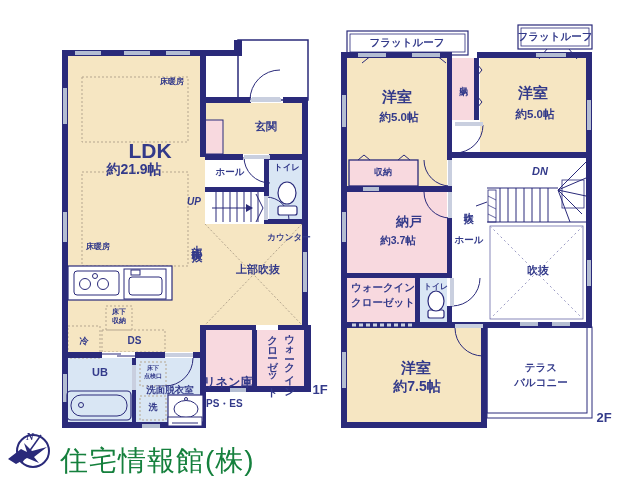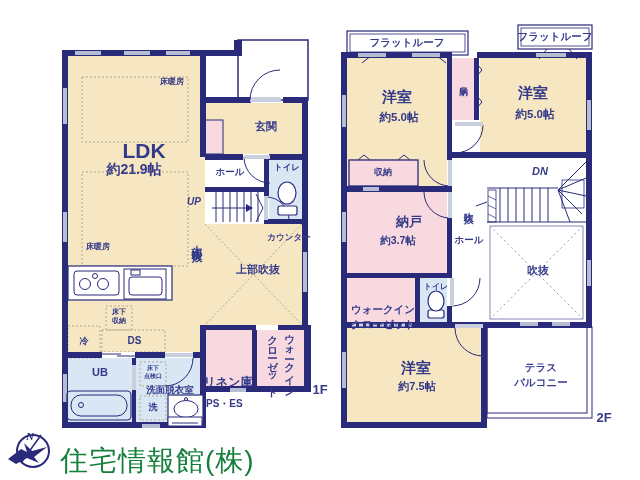--- a/index.html
+++ b/index.html
@@ -260,21 +260,21 @@
   </g>
 
   <g>
     <circle cx="33" cy="451" r="16" fill="#ffffff" stroke="#2a2a7a" stroke-width="2"></circle>
     <line x1="21" y1="463" x2="41" y2="435" stroke="#2a2a7a" stroke-width="1.5"></line>
     <polygon points="8,459 21,449 27,452 24,443 32,451 47,447 34,457 39,463 27,458 16,464" fill="#2a2a7a"></polygon>
     <text x="26" y="440" font-size="11" font-style="italic" font-weight="bold" fill="#2a2a7a" font-family="Liberation Serif, serif">N</text>
   </g>
 </svg>
 
-  <div class="lbl" style="left:144px;top:151px;font-size:21px;">LDK</div>
+  <div class="lbl" style="left:150px;top:151px;font-size:21px;">LDK</div>
   <div class="lbl" style="left:134px;top:170px;font-size:14px;">約21.9帖</div>
   <div class="lbl" style="left:172px;top:82px;font-size:8px;">床暖房</div>
   <div class="lbl" style="left:98px;top:247px;font-size:8px;">床暖房</div>
   <div class="lbl" style="left:266px;top:127px;font-size:11px;">玄関</div>
   <div class="lbl" style="left:230px;top:172px;font-size:9.5px;">ホール</div>
   <div class="lbl" style="left:287px;top:167px;font-size:8.5px;">トイレ</div>
   <div class="lbl ital" style="left:194px;top:202px;font-size:10px;">UP</div>
   <div class="lbl" style="left:289px;top:237px;font-size:8.5px;">カウンター</div>
   <div class="lbl v" style="left:196px;top:240px;font-size:11px;">上部吹抜</div>
   <div class="lbl" style="left:258px;top:270px;font-size:11px;">上部吹抜</div>
@@ -300,25 +300,25 @@
   <div class="lbl" style="left:533px;top:93px;font-size:15px;">洋室</div>
   <div class="lbl" style="left:535px;top:114px;font-size:11.5px;">約5.0帖</div>
   <div class="lbl v" style="left:464px;top:80px;font-size:8.5px;letter-spacing:1px;">収納</div>
   <div class="lbl" style="left:383px;top:173px;font-size:9px;">収納</div>
   <div class="lbl" style="left:397px;top:222px;font-size:13px;padding-left:24px;">納戸</div>
   <div class="lbl" style="left:398px;top:241px;font-size:10.5px;">約3.7帖</div>
   <div class="lbl ital" style="left:540px;top:172px;font-size:11px;text-align:center;">DN</div>
   <div class="lbl v" style="left:468px;top:206px;font-size:10px;">吹抜</div>
   <div class="lbl" style="left:469px;top:240px;font-size:9.5px;">ホール</div>
   <div class="lbl" style="left:538px;top:271px;font-size:11px;">吹抜</div>
-  <div class="lbl" style="left:383px;top:317px;font-size:10.5px;line-height:15px;">ウォークイン
+  <div class="lbl" style="left:383px;top:295px;font-size:10.5px;line-height:15px;">ウォークイン
 クローゼット</div>
   <div class="lbl" style="left:436px;top:287px;font-size:8px;">トイレ</div>
   <div class="lbl" style="left:416px;top:368px;font-size:15px;">洋室</div>
-  <div class="lbl" style="left:417px;top:387px;font-size:11px;">約7.5帖</div>
+  <div class="lbl" style="left:417px;top:387px;font-size:14px;">約7.5帖</div>
   <div class="lbl" style="left:541px;top:375px;font-size:10.5px;line-height:15px;">テラス
 バルコニー</div>
   <div class="lbl" style="left:604px;top:418px;font-size:13px;">2F</div>
 
   <svg width="640" height="480" viewBox="0 0 640 480" style="pointer-events:none;">
     <g fill="#ffffff" stroke="#2a2a7a" stroke-width="1.2">
       <rect x="428" y="310" width="16" height="8" rx="2"></rect>
       <ellipse cx="436" cy="301" rx="8" ry="10"></ellipse>
     </g>
   </svg>

